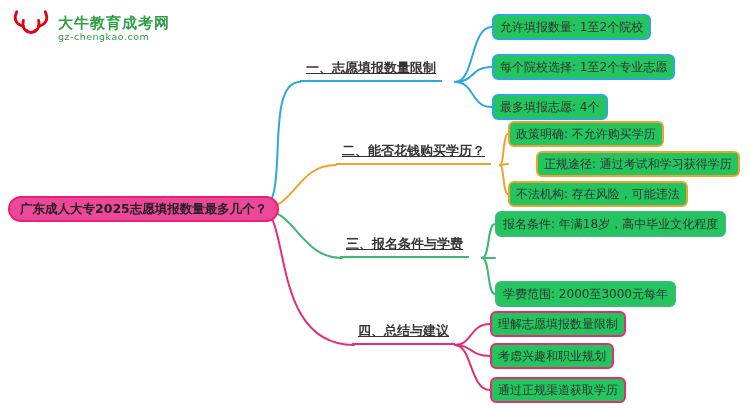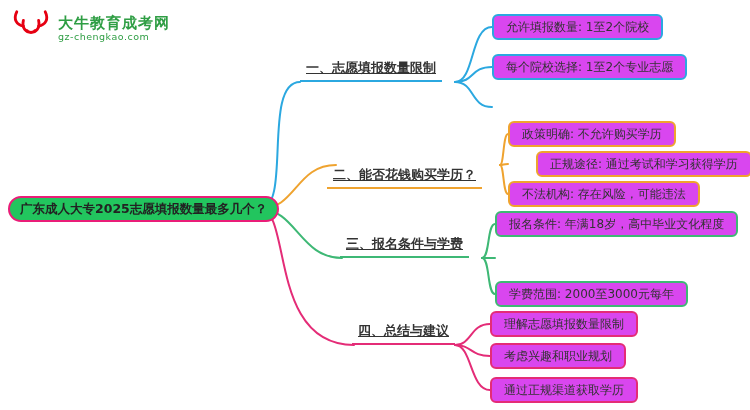--- a/index.html
+++ b/index.html
@@ -8,43 +8,43 @@
     font-family:"DejaVu Sans","Liberation Sans",sans-serif;overflow:hidden;
   }
   #connectors{position:absolute;left:0;top:0;width:750px;height:410px;}
   
   .logo{position:absolute;left:10px;top:8px;display:flex;align-items:center;gap:6px;}
   .logo-text{display:flex;flex-direction:column;line-height:1.15;}
   .logo-title{font-size:15px;font-weight:700;color:#2f9e44;letter-spacing:1px;}
   .logo-sub{font-size:9.5px;color:#2f9e44;letter-spacing:0.5px;}
   
   .root{
-    position:absolute;left:8px;top:196px;background:#22c55e;
+    position:absolute;left:8px;top:196px;background:#ec4899;
     border:2px solid #ea1d78;border-radius:14px;padding:3px 10px;
     font-size:12.5px;font-weight:700;color:#222;white-space:nowrap;line-height:16px;
   }
   
   .branch{
     position:absolute;background:transparent;padding:2px 6px 4px;
     font-size:13px;font-weight:700;color:#333;white-space:nowrap;line-height:17px;
     border-bottom:2px solid #999;
     text-decoration:underline;
   }
   
   .leaf{
-    position:absolute;background:#d946ef;border:2px solid #999;border-radius:6px;
-    padding:3px 12px;font-size:12px;color:#333;white-space:nowrap;line-height:16px;
+    position:absolute;background:#22c55e;border:2px solid #999;border-radius:6px;
+    padding:3px 6px;font-size:12px;color:#333;white-space:nowrap;line-height:16px;
   }
   .c1{border-color:#2ba8e0;}
   .c2{border-color:#efa32f;}
   .c3{border-color:#3eb875;}
   .c4{border-color:#e42c77;}
   
   #b1{left:300px;top:57px;}
-  #b2{left:327px;top:140px;margin-top:24px;}
+  #b2{left:336px;top:140px;}
   #b3{left:340px;top:233px;}
   #b4{left:352px;top:320px;}
   
   #l1a{left:492px;top:14px;}  #l1b{left:492px;top:54px;}  #l1c{left:492px;top:94px;}
   #l2a{left:508px;top:121px;} #l2b{left:536px;top:151px;} #l2c{left:508px;top:181px;}
   #l3a{left:495px;top:211px;} #l3b{left:495px;top:245px;} #l3c{left:495px;top:281px;}
   #l4a{left:490px;top:311px;} #l4b{left:490px;top:343px;} #l4c{left:490px;top:377px;}
 </style>
 </head>
 <body>
@@ -93,20 +93,21 @@
 
   <div class="root">广东成人大专2025志愿填报数量最多几个？</div>
 
   <div id="b1" class="branch c1">一、志愿填报数量限制</div>
   <div id="b2" class="branch c2">二、能否花钱购买学历？</div>
   <div id="b3" class="branch c3">三、报名条件与学费</div>
   <div id="b4" class="branch c4">四、总结与建议</div>
 
   <div id="l1a" class="leaf c1">允许填报数量: 1至2个院校</div>
   <div id="l1b" class="leaf c1">每个院校选择: 1至2个专业志愿</div>
+  <div id="l1c" class="leaf c1">最多填报志愿: 4个</div>
 
   <div id="l2a" class="leaf c2">政策明确: 不允许购买学历</div>
   <div id="l2b" class="leaf c2">正规途径: 通过考试和学习获得学历</div>
   <div id="l2c" class="leaf c2">不法机构: 存在风险，可能违法</div>
 
   <div id="l3a" class="leaf c3">报名条件: 年满18岁，高中毕业文化程度</div>
   <div id="l3c" class="leaf c3">学费范围: 2000至3000元每年</div>
 
   <div id="l4a" class="leaf c4">理解志愿填报数量限制</div>
   <div id="l4b" class="leaf c4">考虑兴趣和职业规划</div>

